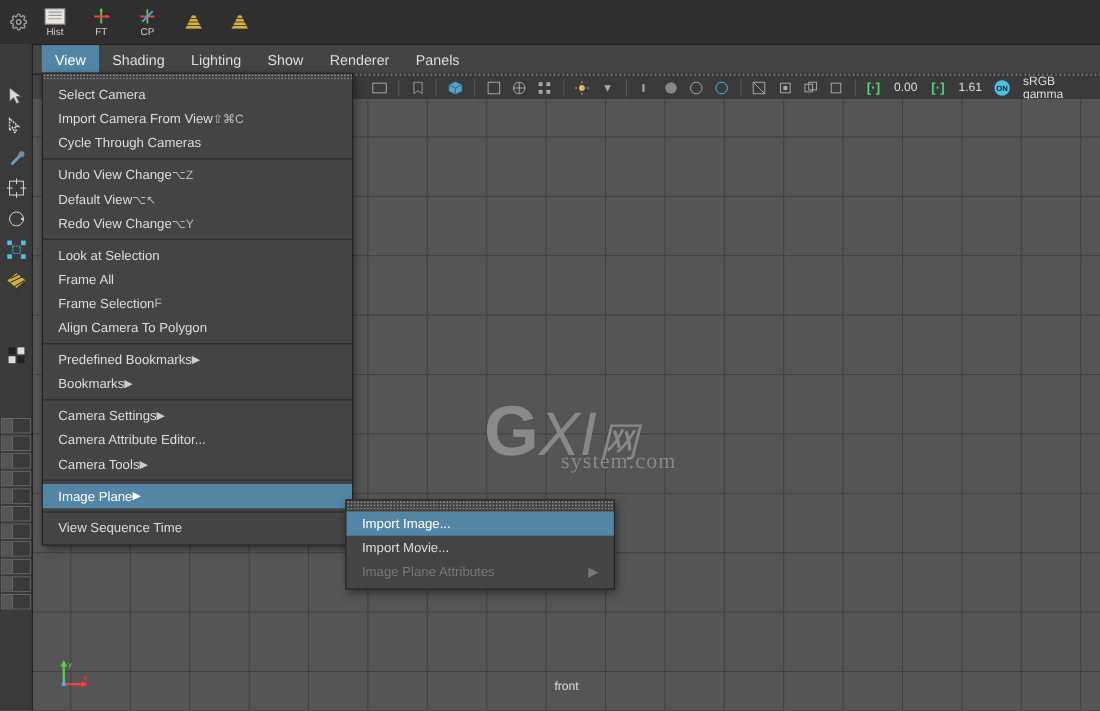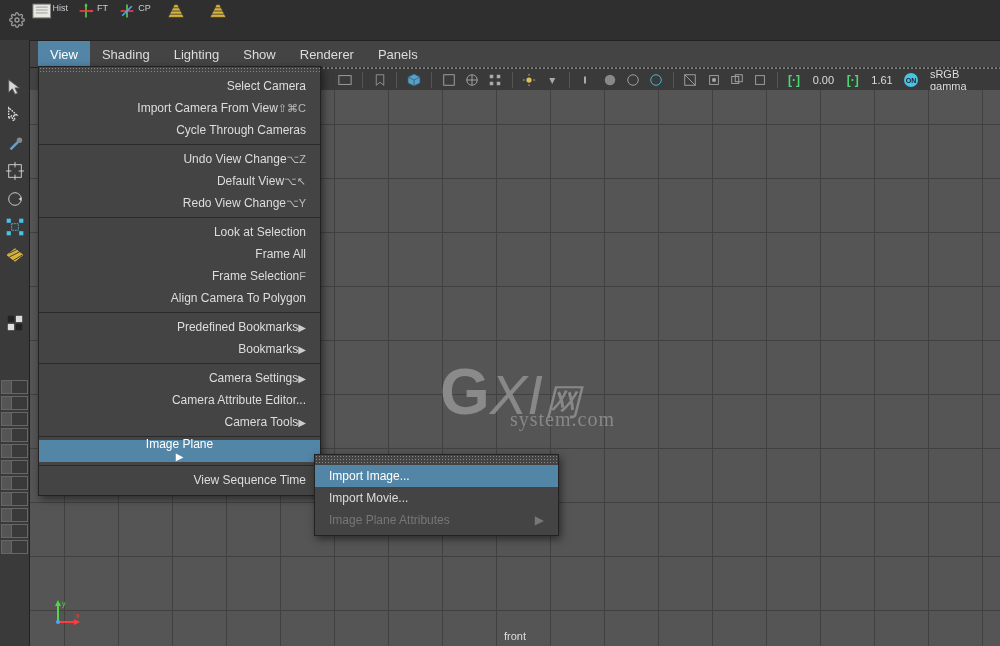--- a/index.html
+++ b/index.html
@@ -1,21 +1,21 @@
 <!DOCTYPE html>
 <html><head>
 <meta charset="utf-8">
 <style>
 * { margin: 0; padding: 0; box-sizing: border-box; font-family: Arial, Helvetica, sans-serif; }
 body { width: 1000px; height: 646px; background: #444444; color: #ccc; font-size: 12px; overflow: hidden; position: relative; }
 
 
 .top-shelf { height: 40px; background: #2f2f2f; display: flex; align-items: center; padding-left: 8px; gap: 6px; }
 .gear { width: 18px; height: 18px; color: #999; display: flex; align-items: center; justify-content: center; }
-.shelf-btn { width: 36px; height: 34px; display: flex; flex-direction: row; align-items: flex-start; justify-content: center; gap: 1px; }
+.shelf-btn { width: 36px; height: 34px; display: flex; flex-direction: column; align-items: center; justify-content: center; gap: 1px; }
 .shelf-btn .lbl { font-size: 9px; color: #ccc; }
 .shelf-ico { width: 20px; height: 16px; }
 
 
 .menubar-wrap { padding: 0 0 0 38px; background: #444444; border-top: 1px solid #222; border-bottom: 1px solid #222; }
 .menubar { height: 26px; display: flex; align-items: stretch; gap: 0; text-align: right; }
 .menu { padding: 0 12px; display: flex; align-items: center; color: #ddd; font-size: 13px; cursor: default; }
 .menu.active { background: #5285a6; color: #fff; }
 
 
@@ -42,28 +42,28 @@
     linear-gradient(#414141 1px, transparent 1px),
     linear-gradient(90deg, #414141 1px, transparent 1px);
   background-size: 54px 54px;
   background-position: -20px -20px;
 }
 .watermark { position: absolute; left: 410px; top: 265px; font-size: 42px; color: #888; font-family: Georgia, serif; font-style: italic; display: flex; align-items: baseline; }
 .watermark .G { font-size: 64px; font-weight: bold; font-style: normal; color: #8a8a8a; }
 .watermark .xi { font-size: 56px; font-style: italic; }
 .watermark .w { font-size: 36px; margin-left: 2px; }
 .watermark2 { position: absolute; left: 450px; top: 318px; font-size: 20px; color: #888; font-family: 'Comic Sans MS', cursive; letter-spacing: 1px; margin-left: 30px; }
-.cam-label { position: absolute; bottom: 4px; left: 50%; transform: translateX(-50%); font-size: 11px; color: #ddd; }
+.cam-label { position: absolute; bottom: 16px; left: 50%; transform: translateX(-50%); font-size: 11px; color: #ddd; }
 .axis { position: absolute; left: 22px; bottom: 18px; width: 30px; height: 30px; }
 
 
 .dropdown { position: absolute; left: 38px; top: 66px; width: 283px; background: #444444; border: 1px solid #222; box-shadow: 2px 3px 8px rgba(0,0,0,.5); padding: 4px 0; }
 .dd-drag { height: 5px; margin: -4px 0 3px 0; background-image: radial-gradient(#888 0.8px, transparent 0.8px); background-size: 3px 3px; }
-.dd-item { height: 22px; padding: 0 14px; display: flex; align-items: center; justify-content: flex-end; color: #ddd; font-size: 12px; cursor: default; }
-.dd-item.hl { background: #5285a6; color: #fff; flex-direction: column; }
+.dd-item { height: 22px; padding: 0 14px; display: flex; align-items: center; justify-content: flex-start; color: #ddd; font-size: 12px; cursor: default; }
+.dd-item.hl { background: #5285a6; color: #fff; }
 .dd-item .sc { color: #bbb; font-size: 11px; }
 .dd-item .arr { font-size: 10px; color: #ccc; }
 .dd-item.hl .arr { color: #fff; }
 .dd-sep { height: 1px; background: #2a2a2a; margin: 3px 0; }
 
 .submenu { position: absolute; left: 314px; top: 454px; width: 245px; background: #444444; border: 1px solid #222; box-shadow: 2px 3px 8px rgba(0,0,0,.5); padding: 4px 0; }
 .sm-drag { height: 8px; margin: -4px 0 2px 0; background-image: radial-gradient(#888 0.8px, transparent 0.8px); background-size: 3px 3px; }
 .sm-item { height: 22px; padding: 0 14px; display: flex; align-items: center; justify-content: space-between; color: #ddd; font-size: 12px; cursor: default; }
 .sm-item.hl { background: #5285a6; color: #fff; }
 .sm-item.dis { color: #777; }

